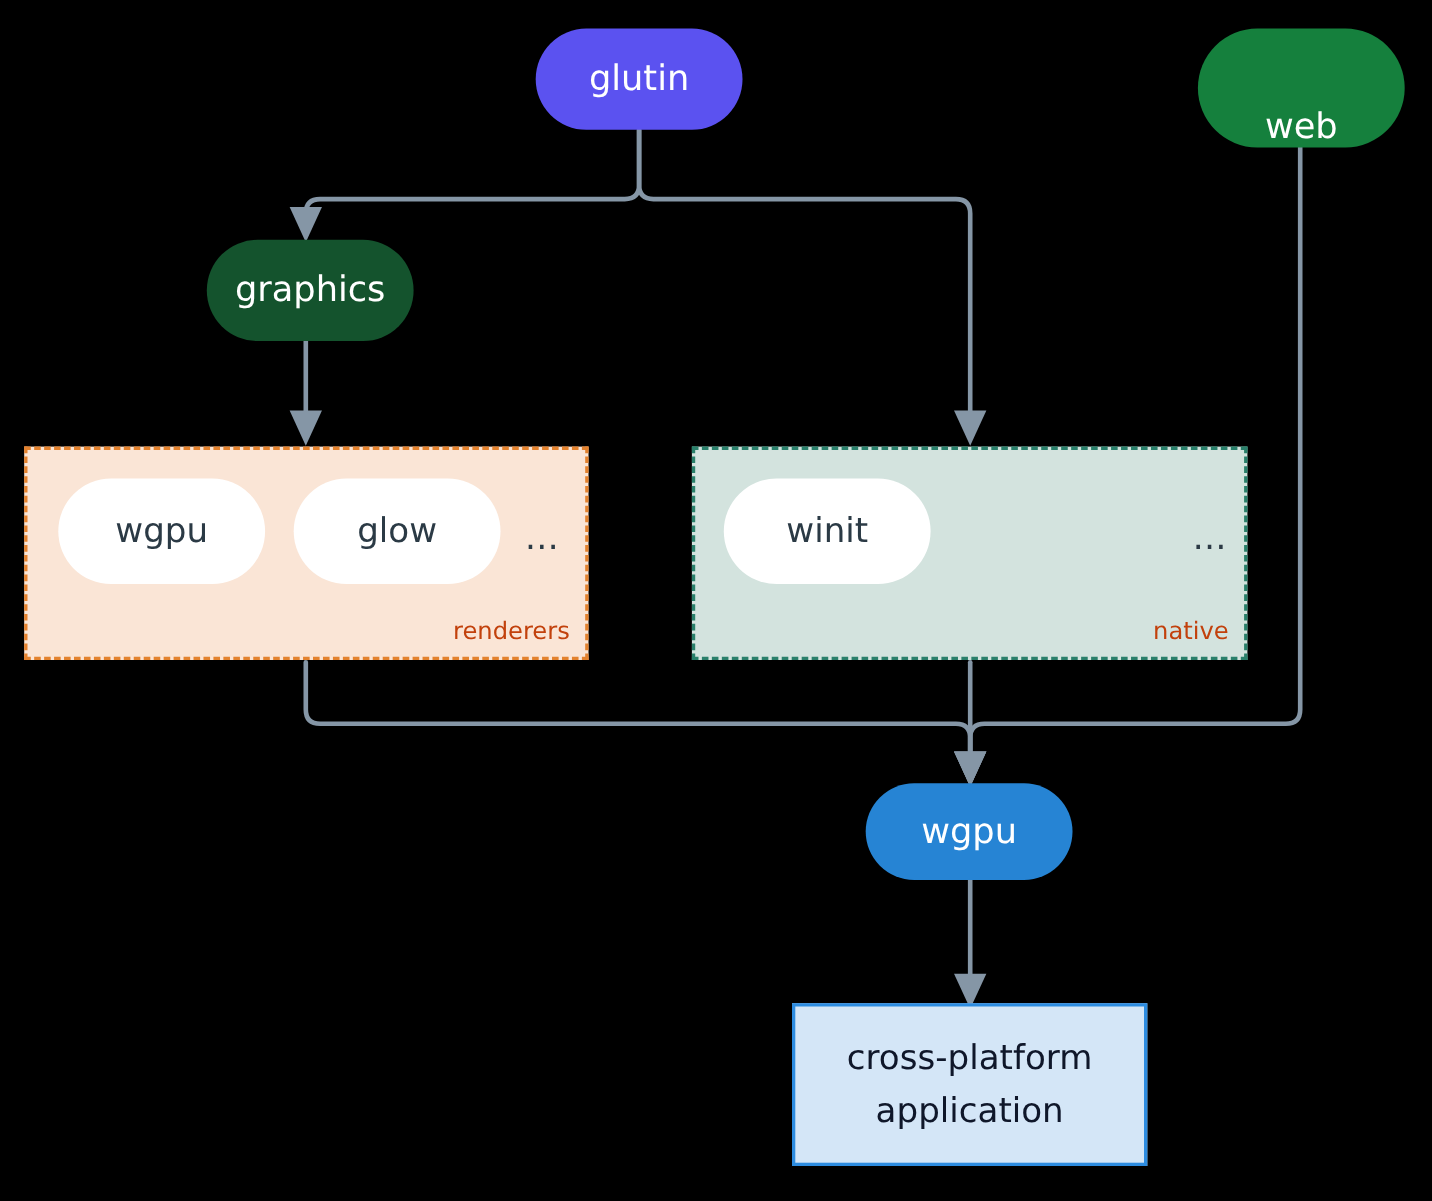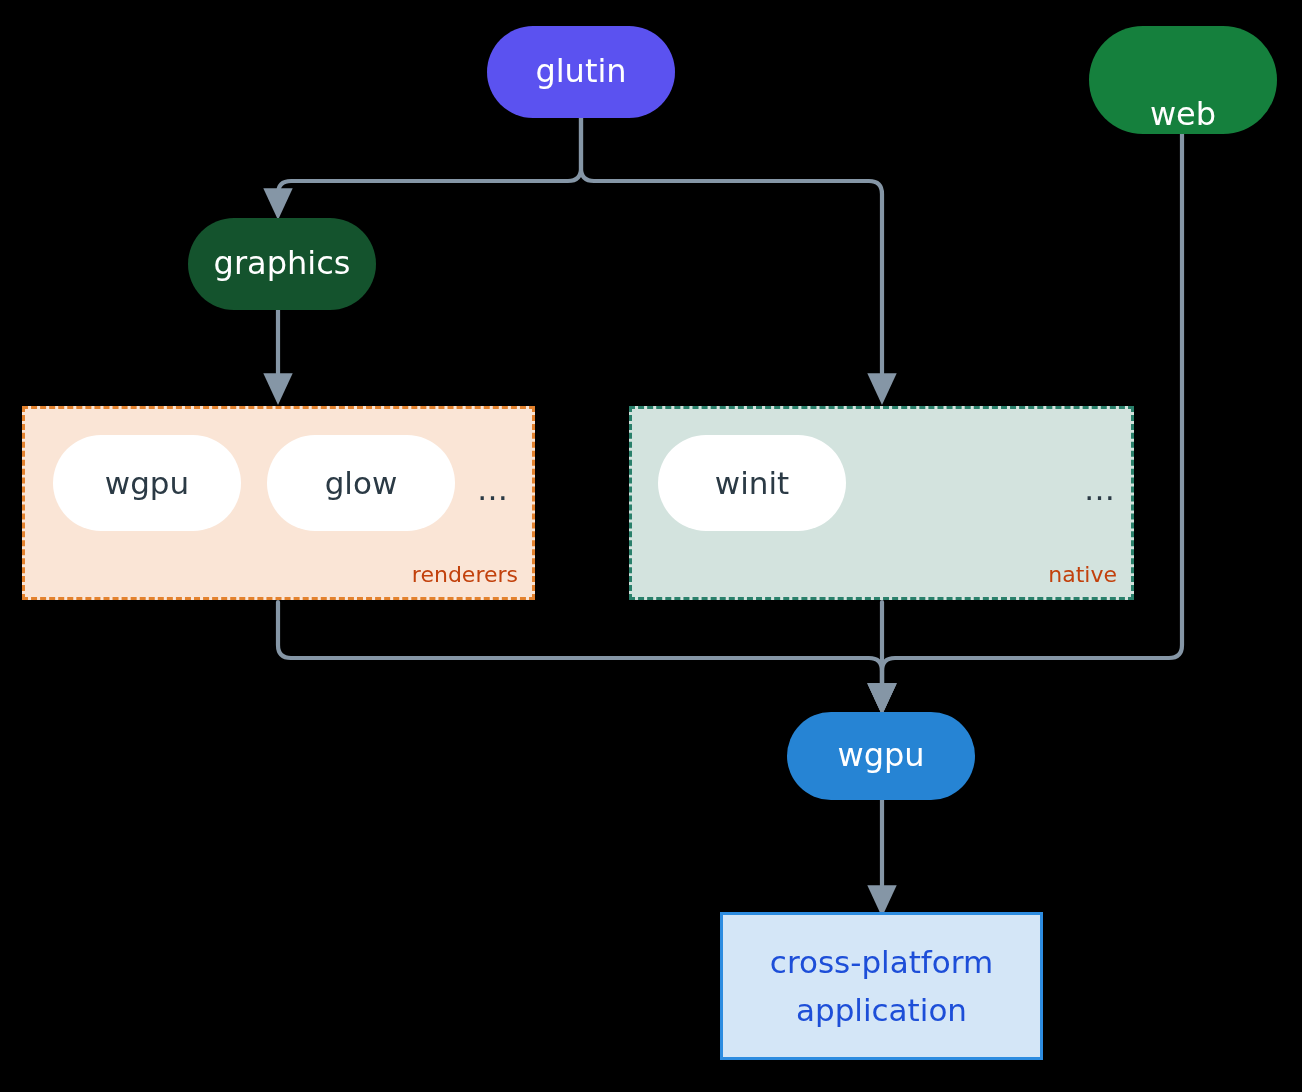--- a/index.html
+++ b/index.html
@@ -115,21 +115,21 @@
   .s-pill-0 { left: 26px; top: 26px; width: 188px; height: 96px; text-align: right; }
   .s-pill-1 { left: 240px; top: 26px; width: 188px; height: 96px; }
   .s-ellipsis { left: 452px; top: 62px; }
   .node-app {
     left: 720px;
     top: 912px;
     width: 323px;
     height: 148px;
     background: #D4E6F7;
     border: 3px solid #2D8CE0;
-    color: #1d4ed8;
+    color: #0f172a;
     font-size: 31px;
     flex-direction: column;
     line-height: 1.55;
   }
 </style>
 </head>
 <body>
 
 <div id="diagram-root">
 

